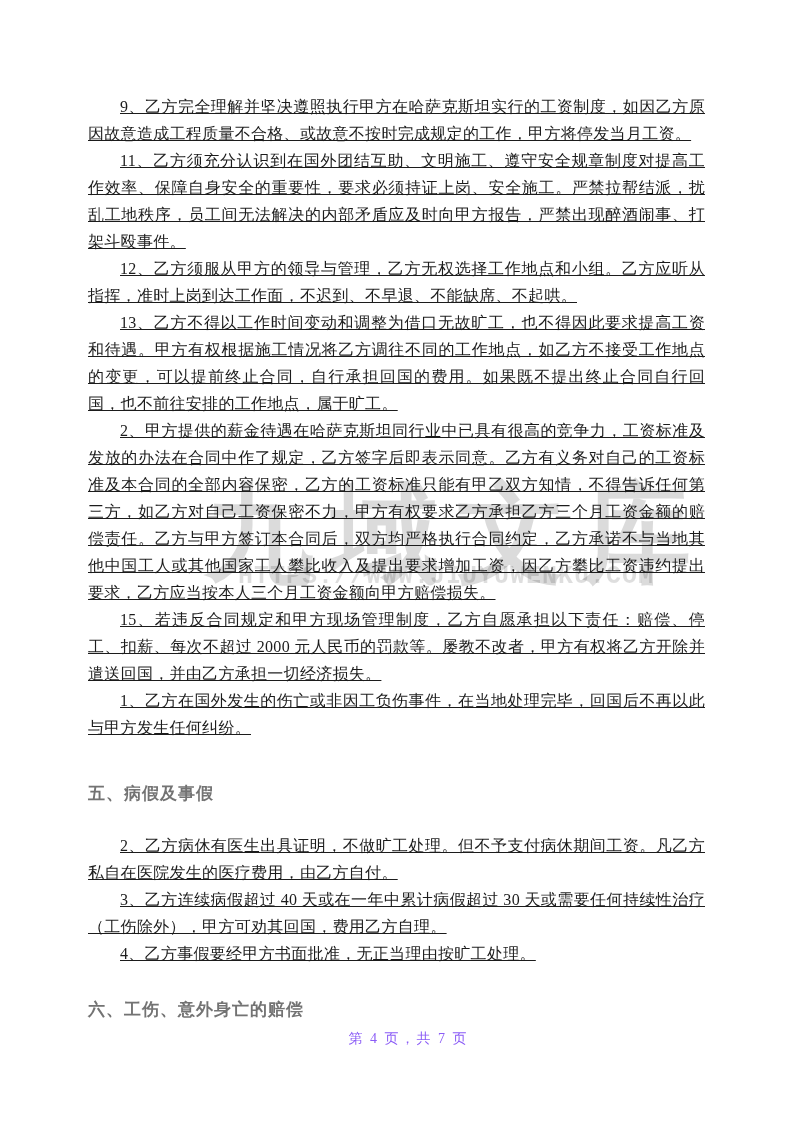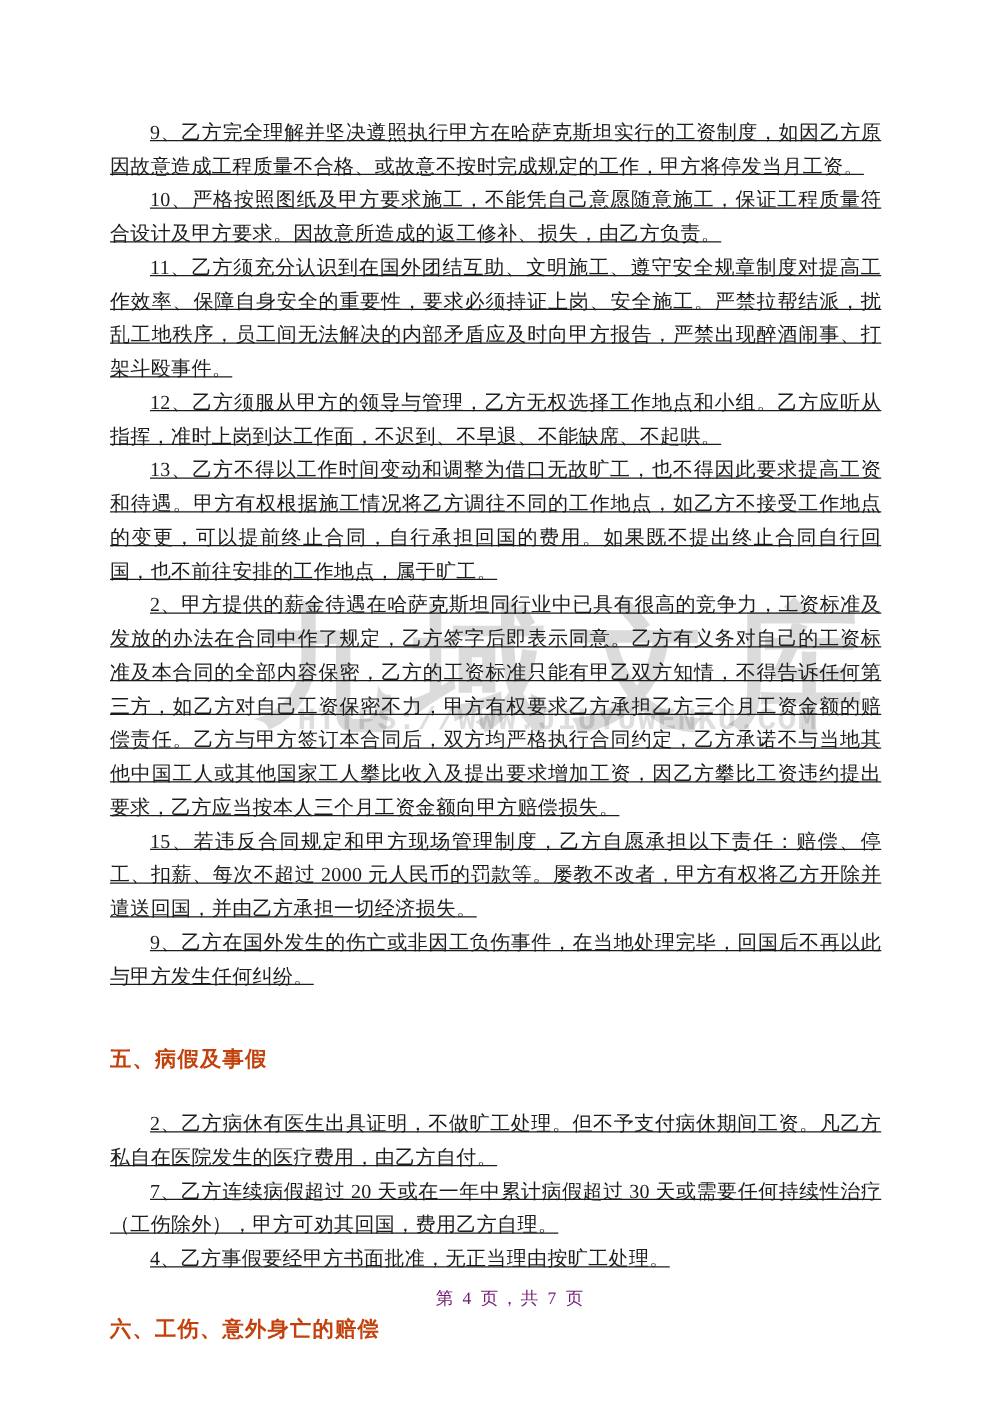--- a/index.html
+++ b/index.html
@@ -27,36 +27,36 @@
     line-height: 27px;
     text-align: justify;
     text-indent: 2em;
     letter-spacing: 0.3px;
     text-decoration: underline;
   }
   h2.sec-heading {
     font-family: Liberation Sans, sans-serif;
     font-weight: bold;
     font-size: 17px;
-    color: #c2410c;
+    color: #737373;
     margin: 41px 0 27px 0;
     letter-spacing: 1px;
   }
   h2.sec-heading.second {
     margin-top: 31px;
   }
   .footer {
     position: absolute;
     left: 0;
     right: 0;
     top: 1030px;
     text-align: center;
     font-size: 14px;
     letter-spacing: 2px;
-    color: #701a75;
+    color: #8b5cf6;
     z-index: 1;
     margin-left: 24px;
   }
   
   .watermark {
     position: absolute;
     z-index: 0;
     left: 0;
     top: 0;
     width: 793px;
@@ -102,31 +102,30 @@
 
 <div class="page">
 
   <div class="watermark">
     <div class="wm-brand">九域文库</div>
     <div class="wm-url">HTTPS://WWW.JIUYUWENKU.COM</div>
   </div>
 
   <div class="content">
     <p class="para">9、乙方完全理解并坚决遵照执行甲方在哈萨克斯坦实行的工资制度，如因乙方原因故意造成工程质量不合格、或故意不按时完成规定的工作，甲方将停发当月工资。</p>
-    <p class="para">10、严格按照图纸及甲方要求施工，不能凭自己意愿随意施工，保证工程质量符合设计及甲方要求。因故意所造成的返工修补、损失，由乙方负责。</p>
     <p class="para">11、乙方须充分认识到在国外团结互助、文明施工、遵守安全规章制度对提高工作效率、保障自身安全的重要性，要求必须持证上岗、安全施工。严禁拉帮结派，扰乱工地秩序，员工间无法解决的内部矛盾应及时向甲方报告，严禁出现醉酒闹事、打架斗殴事件。</p>
     <p class="para">12、乙方须服从甲方的领导与管理，乙方无权选择工作地点和小组。乙方应听从指挥，准时上岗到达工作面，不迟到、不早退、不能缺席、不起哄。</p>
     <p class="para">13、乙方不得以工作时间变动和调整为借口无故旷工，也不得因此要求提高工资和待遇。甲方有权根据施工情况将乙方调往不同的工作地点，如乙方不接受工作地点的变更，可以提前终止合同，自行承担回国的费用。如果既不提出终止合同自行回国，也不前往安排的工作地点，属于旷工。</p>
     <p class="para">2、甲方提供的薪金待遇在哈萨克斯坦同行业中已具有很高的竞争力，工资标准及发放的办法在合同中作了规定，乙方签字后即表示同意。乙方有义务对自己的工资标准及本合同的全部内容保密，乙方的工资标准只能有甲乙双方知情，不得告诉任何第三方，如乙方对自己工资保密不力，甲方有权要求乙方承担乙方三个月工资金额的赔偿责任。乙方与甲方签订本合同后，双方均严格执行合同约定，乙方承诺不与当地其他中国工人或其他国家工人攀比收入及提出要求增加工资，因乙方攀比工资违约提出要求，乙方应当按本人三个月工资金额向甲方赔偿损失。</p>
     <p class="para">15、若违反合同规定和甲方现场管理制度，乙方自愿承担以下责任：赔偿、停工、扣薪、每次不超过 2000 元人民币的罚款等。屡教不改者，甲方有权将乙方开除并遣送回国，并由乙方承担一切经济损失。</p>
-    <p class="para">9、乙方在国外发生的伤亡或非因工负伤事件，在当地处理完毕，回国后不再以此与甲方发生任何纠纷。</p>
+    <p class="para">1、乙方在国外发生的伤亡或非因工负伤事件，在当地处理完毕，回国后不再以此与甲方发生任何纠纷。</p>
 
     <h2 class="sec-heading">五、病假及事假</h2>
     <p class="para">2、乙方病休有医生出具证明，不做旷工处理。但不予支付病休期间工资。凡乙方私自在医院发生的医疗费用，由乙方自付。</p>
-    <p class="para">7、乙方连续病假超过 20 天或在一年中累计病假超过 30 天或需要任何持续性治疗（工伤除外），甲方可劝其回国，费用乙方自理。</p>
+    <p class="para">3、乙方连续病假超过 40 天或在一年中累计病假超过 30 天或需要任何持续性治疗（工伤除外），甲方可劝其回国，费用乙方自理。</p>
     <p class="para">4、乙方事假要经甲方书面批准，无正当理由按旷工处理。</p>
 
     <h2 class="sec-heading second">六、工伤、意外身亡的赔偿</h2>
 
   </div>
 
   <div class="footer">第 4 页，共 7 页</div>
 
 </div>
 

